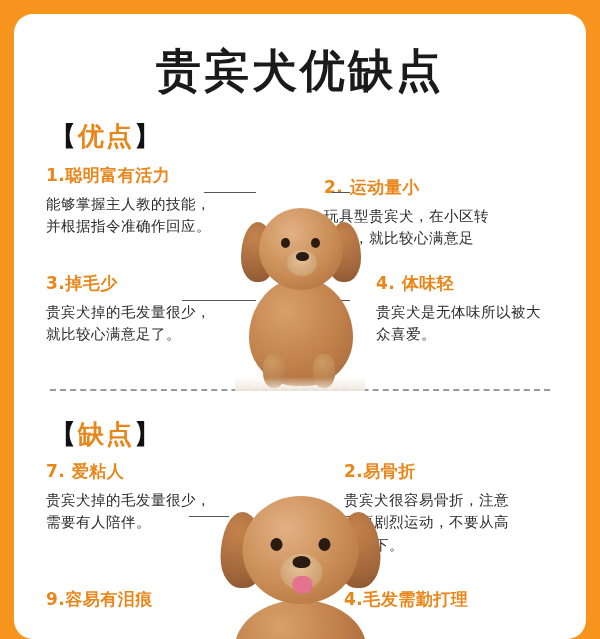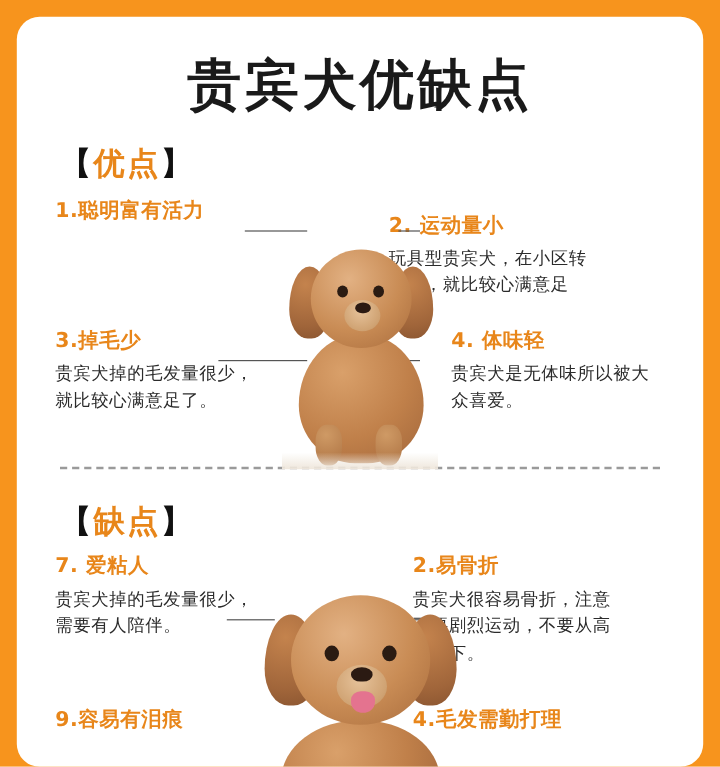--- a/index.html
+++ b/index.html
@@ -177,20 +177,21 @@
     <div class="title">贵宾犬优缺点</div>
 
     <div class="section-head">
       <span class="bracket">【</span><span>优点</span><span class="bracket">】</span>
     </div>
 
     <div class="cols">
 
       <div class="item g1">
         <div class="h">1.聪明富有活力</div>
+        <div class="b">能够掌握主人教的技能，并根据指令准确作回应。</div>
       </div>
 
       <div class="item g2 right">
         <div class="h">2. 运动量小</div>
         <div class="b">玩具型贵宾犬，在小区转几圈，就比较心满意足了。</div>
       </div>
 
       <div class="item g3">
         <div class="h">3.掉毛少</div>
         <div class="b">贵宾犬掉的毛发量很少，就比较心满意足了。</div>

